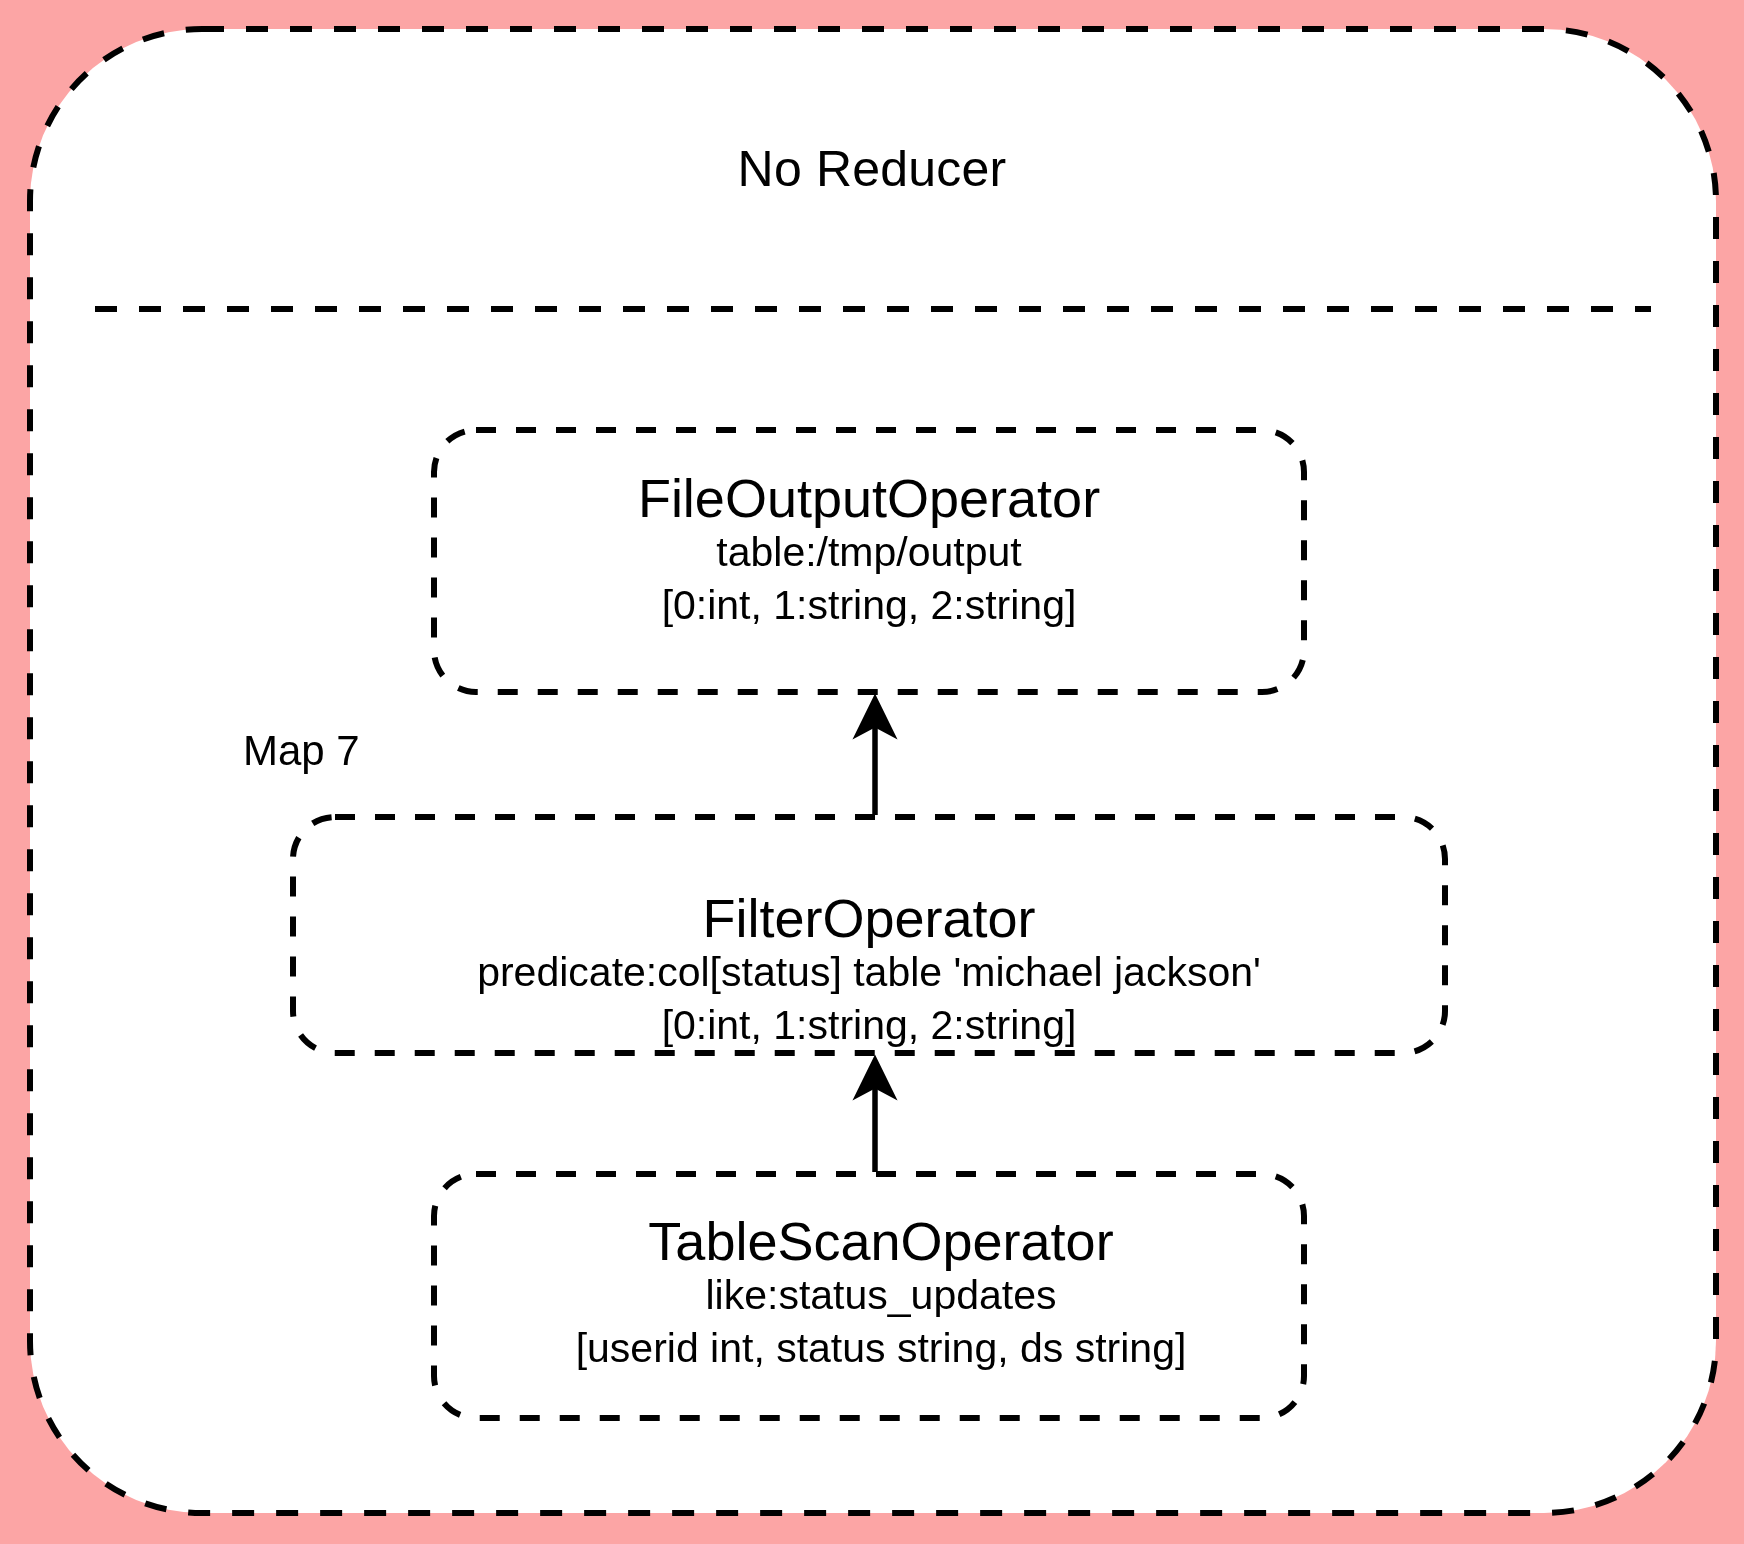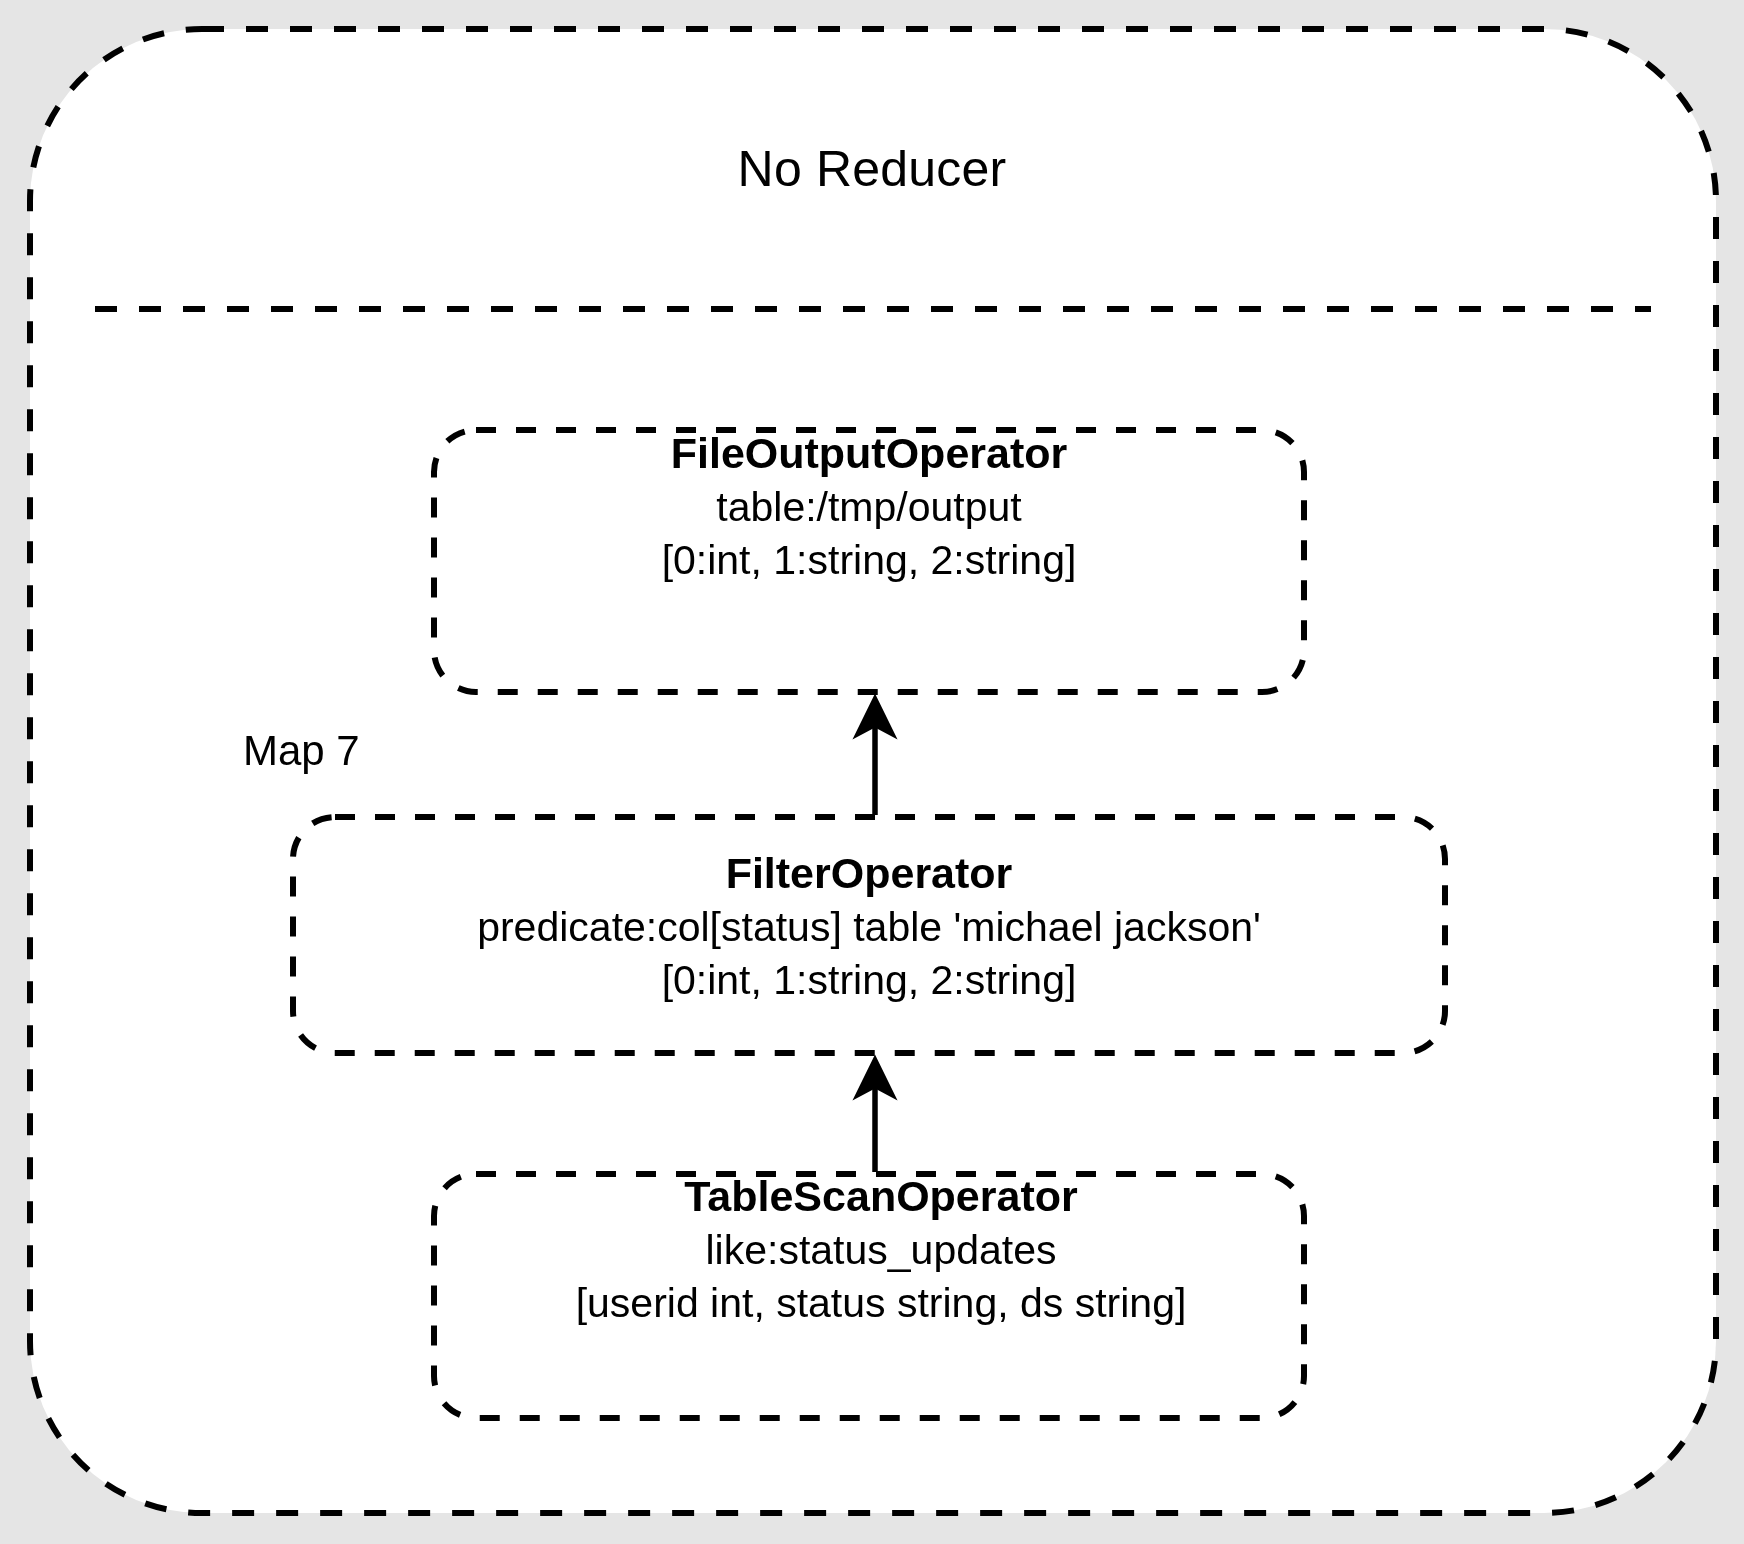--- a/index.html
+++ b/index.html
@@ -8,21 +8,21 @@
     background: #ffffff;
   }
   body {
     font-family: "Liberation Sans", sans-serif;
     color: #000000;
   }
   #canvas {
     position: relative;
     width: 1744px;
     height: 1544px;
-    background: #e5e5e5;
+    background: #fca5a5;
     overflow: hidden;
   }
   #svg-layer {
     position: absolute;
     left: 0;
     top: 0;
     width: 1744px;
     height: 1544px;
   }
   .text-layer {
@@ -51,24 +51,25 @@
     line-height: 54px;
     color: #000000;
     white-space: nowrap;
   }
   .op-box-text {
     position: absolute;
     text-align: center;
     color: #000000;
   }
   .op-title {
-    font-size: 43px;
+    font-size: 54px;
     line-height: 56px;
-    font-weight: bold;
+    font-weight: normal;
     white-space: nowrap;
+    margin-top: 45px;
   }
   .op-line {
     font-size: 41px;
     line-height: 53px;
     font-weight: normal;
     white-space: nowrap;
   }
   
   #fileoutput-text { left: 431px; top: 425px; width: 876px; }
   

